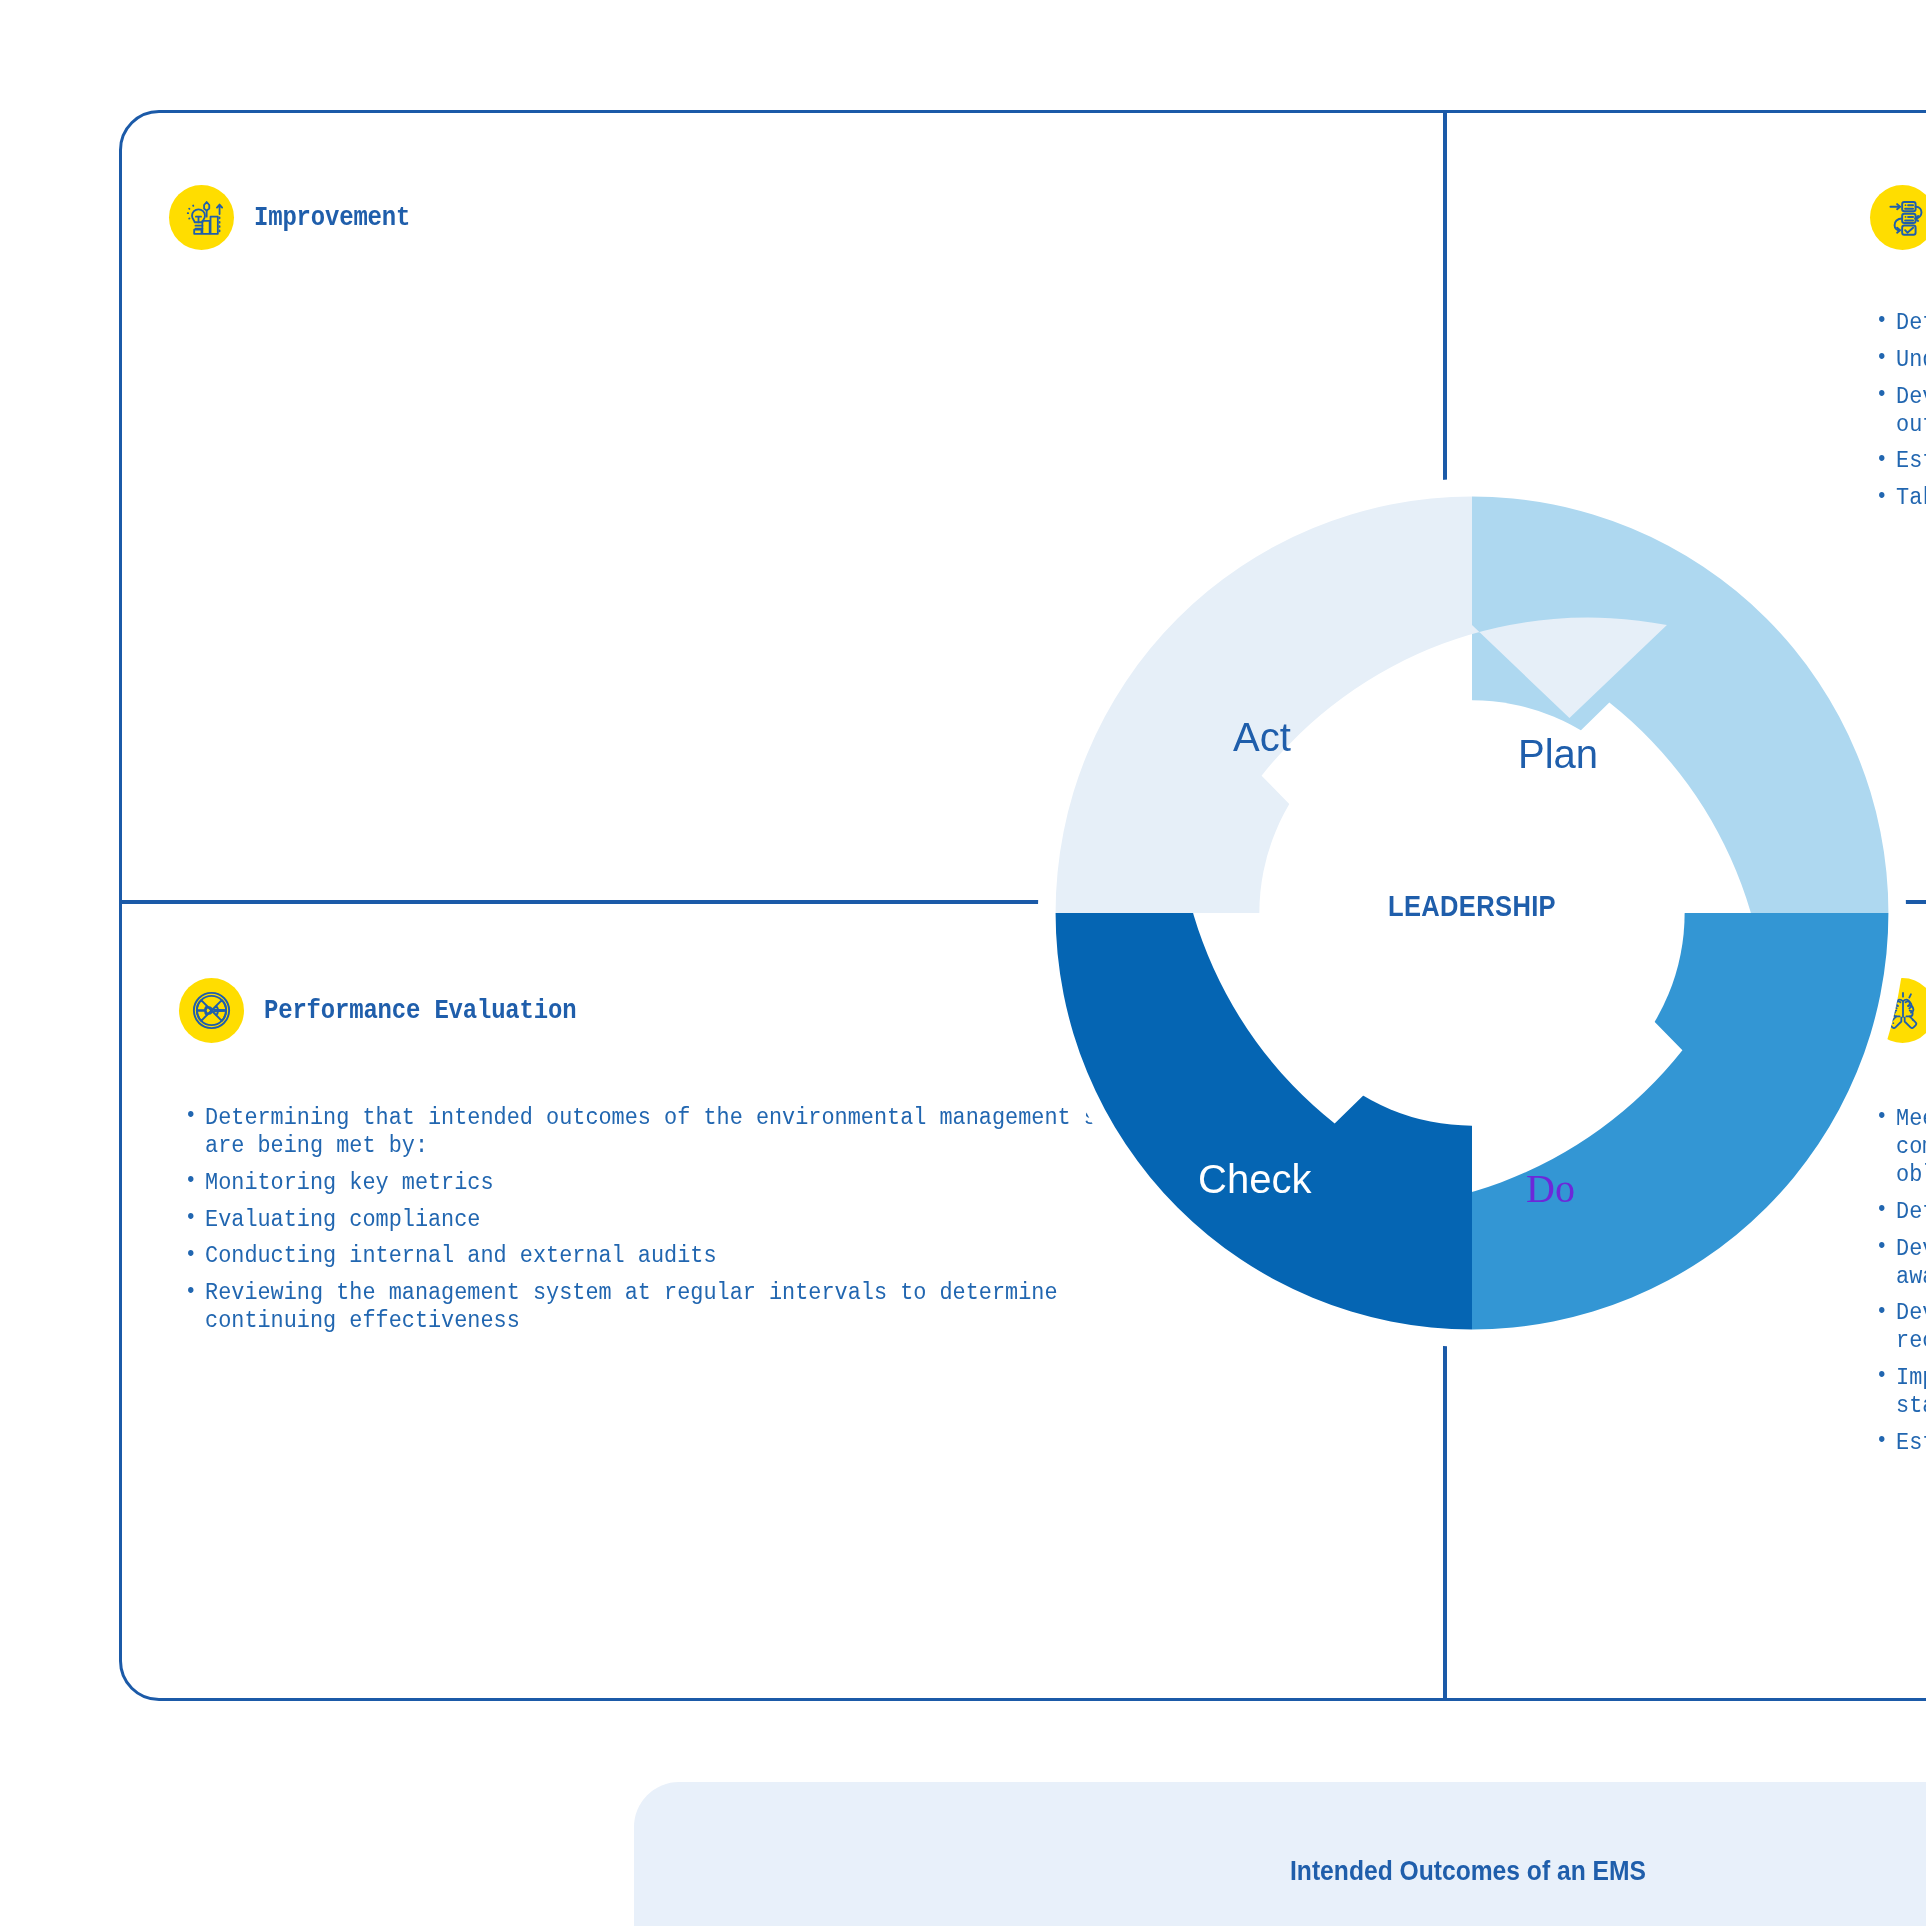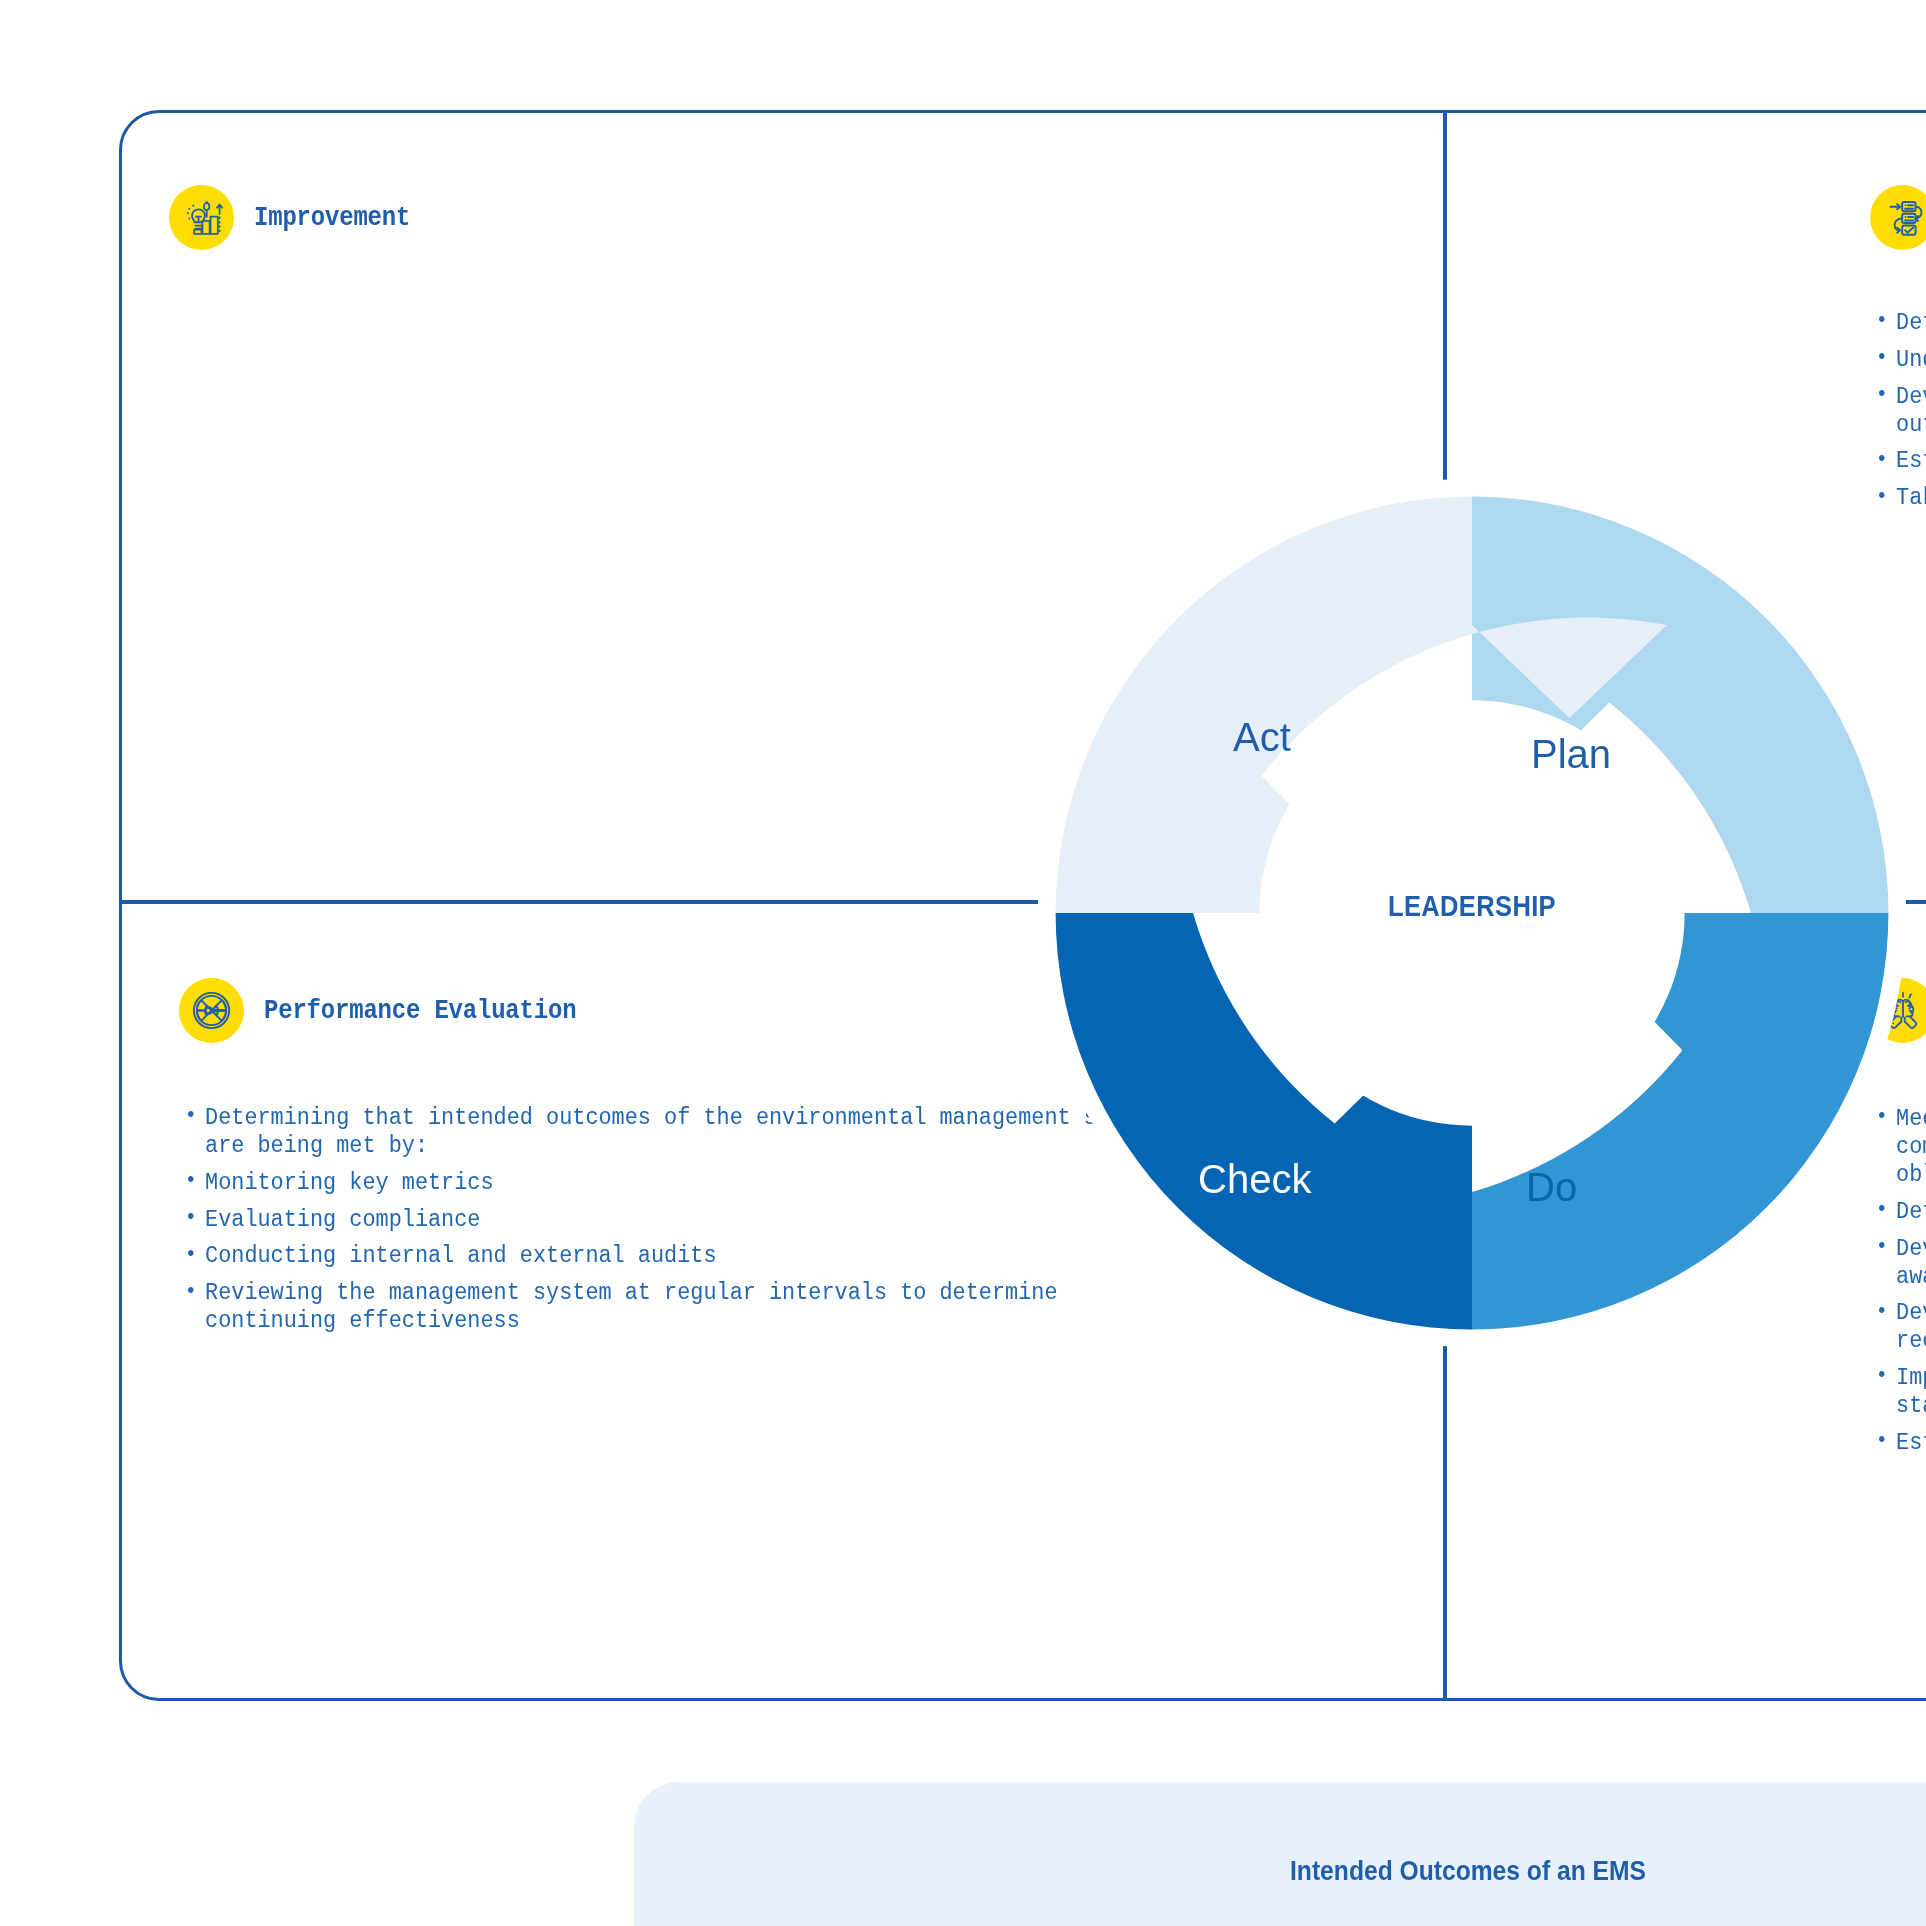--- a/index.html
+++ b/index.html
@@ -124,23 +124,23 @@
   .wheel svg { display: block; }
 
   .wheel-label {
     position: absolute;
     font-size: 40px;
     color: #1f5eab;
     font-weight: 400;
     white-space: nowrap;
   }
   .wheel-label.w-act   { left: 204px;  top: 245px;  }
-  .wheel-label.w-plan  { left: 502px; top: 262px;  }
+  .wheel-label.w-plan  { left: 489px; top: 262px;  }
   .wheel-label.w-check { left: 169px;  top: 666px; color: #ffffff; margin-top: 21px; }
-  .wheel-label.w-do    { left: 497px; top: 695px; color: #0369a1; }
+  .wheel-label.w-do    { left: 497px; top: 695px; color: #6d28d9; font-family: Liberation Serif, serif; }
 
   .wheel-center-label {
     position: absolute;
     left: 0;
     top: 420px;
     width: 886px;
     text-align: center;
     font-size: 29px;
     font-weight: 700;
     color: #1f5eab;

